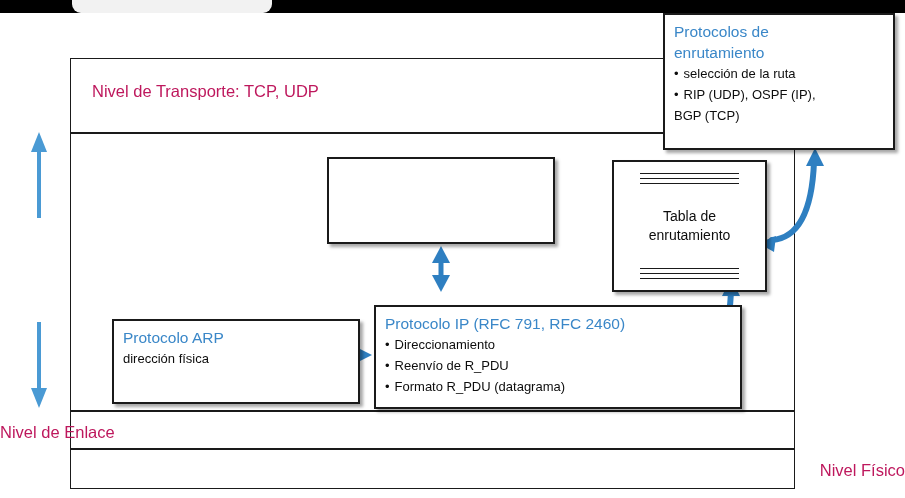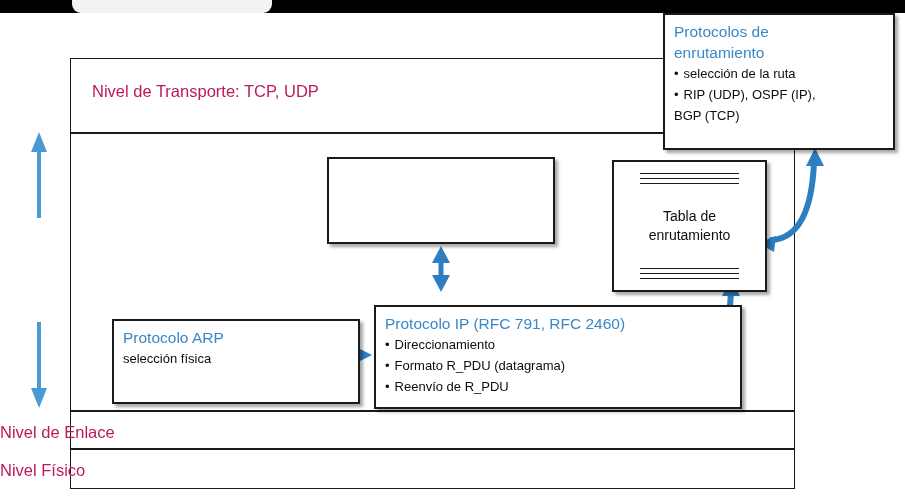--- a/index.html
+++ b/index.html
@@ -51,21 +51,21 @@
   }
   .label-enlace {
     position: absolute;
     left: 0; right: 0;
     top: 423px;
   }
   .label-fisico {
     position: absolute;
     left: 0; right: 0;
     top: 461px;
-    text-align: left;
+    text-align: right;
   }
 
   
   .side-label {
     position: absolute;
     left: 0px;
     top: 218px;
     width: 70px;
     text-align: center;
     color: #3a87c8;
@@ -222,29 +222,29 @@
 
   <div class="callout" id="box-icmp">
     <ul class="bullets">
     </ul>
   </div>
 
   <div class="callout" id="box-ip">
     <div class="title">Protocolo IP (RFC 791, RFC 2460)</div>
     <ul class="bullets">
       <li class="bulleted">Direccionamiento</li>
+      <li class="bulleted">Reenvío de R_PDU</li>
       <li class="bulleted">Formato R_PDU (datagrama)</li>
-      <li class="bulleted">Reenvío de R_PDU</li>
     </ul>
   </div>
 
   <div class="callout" id="box-arp">
     <div class="title">Protocolo ARP</div>
     <ul class="bullets">
-      <li>selección física</li>
+      <li>dirección física</li>
     </ul>
   </div>
 
   <div id="box-table">
     <div class="rule-group">
       <div class="rule"></div>
       <div class="rule"></div>
       <div class="rule"></div>
     </div>
     <div class="table-text">Tabla de

